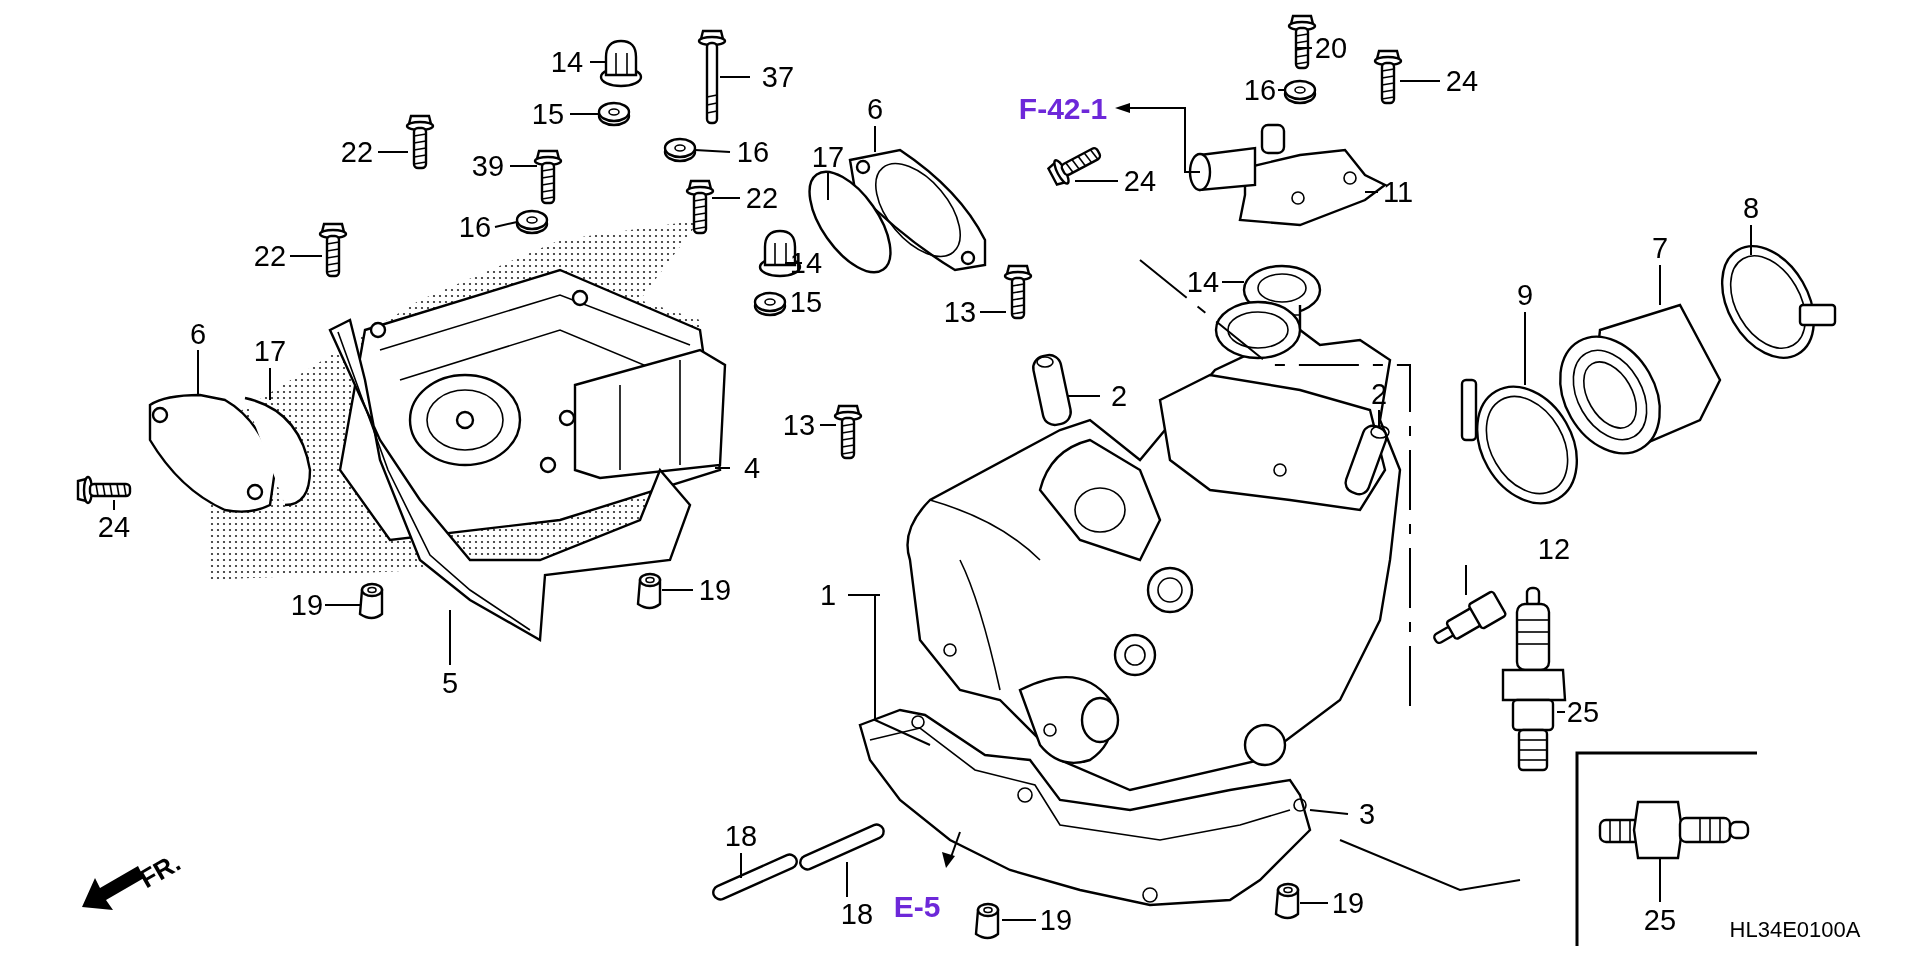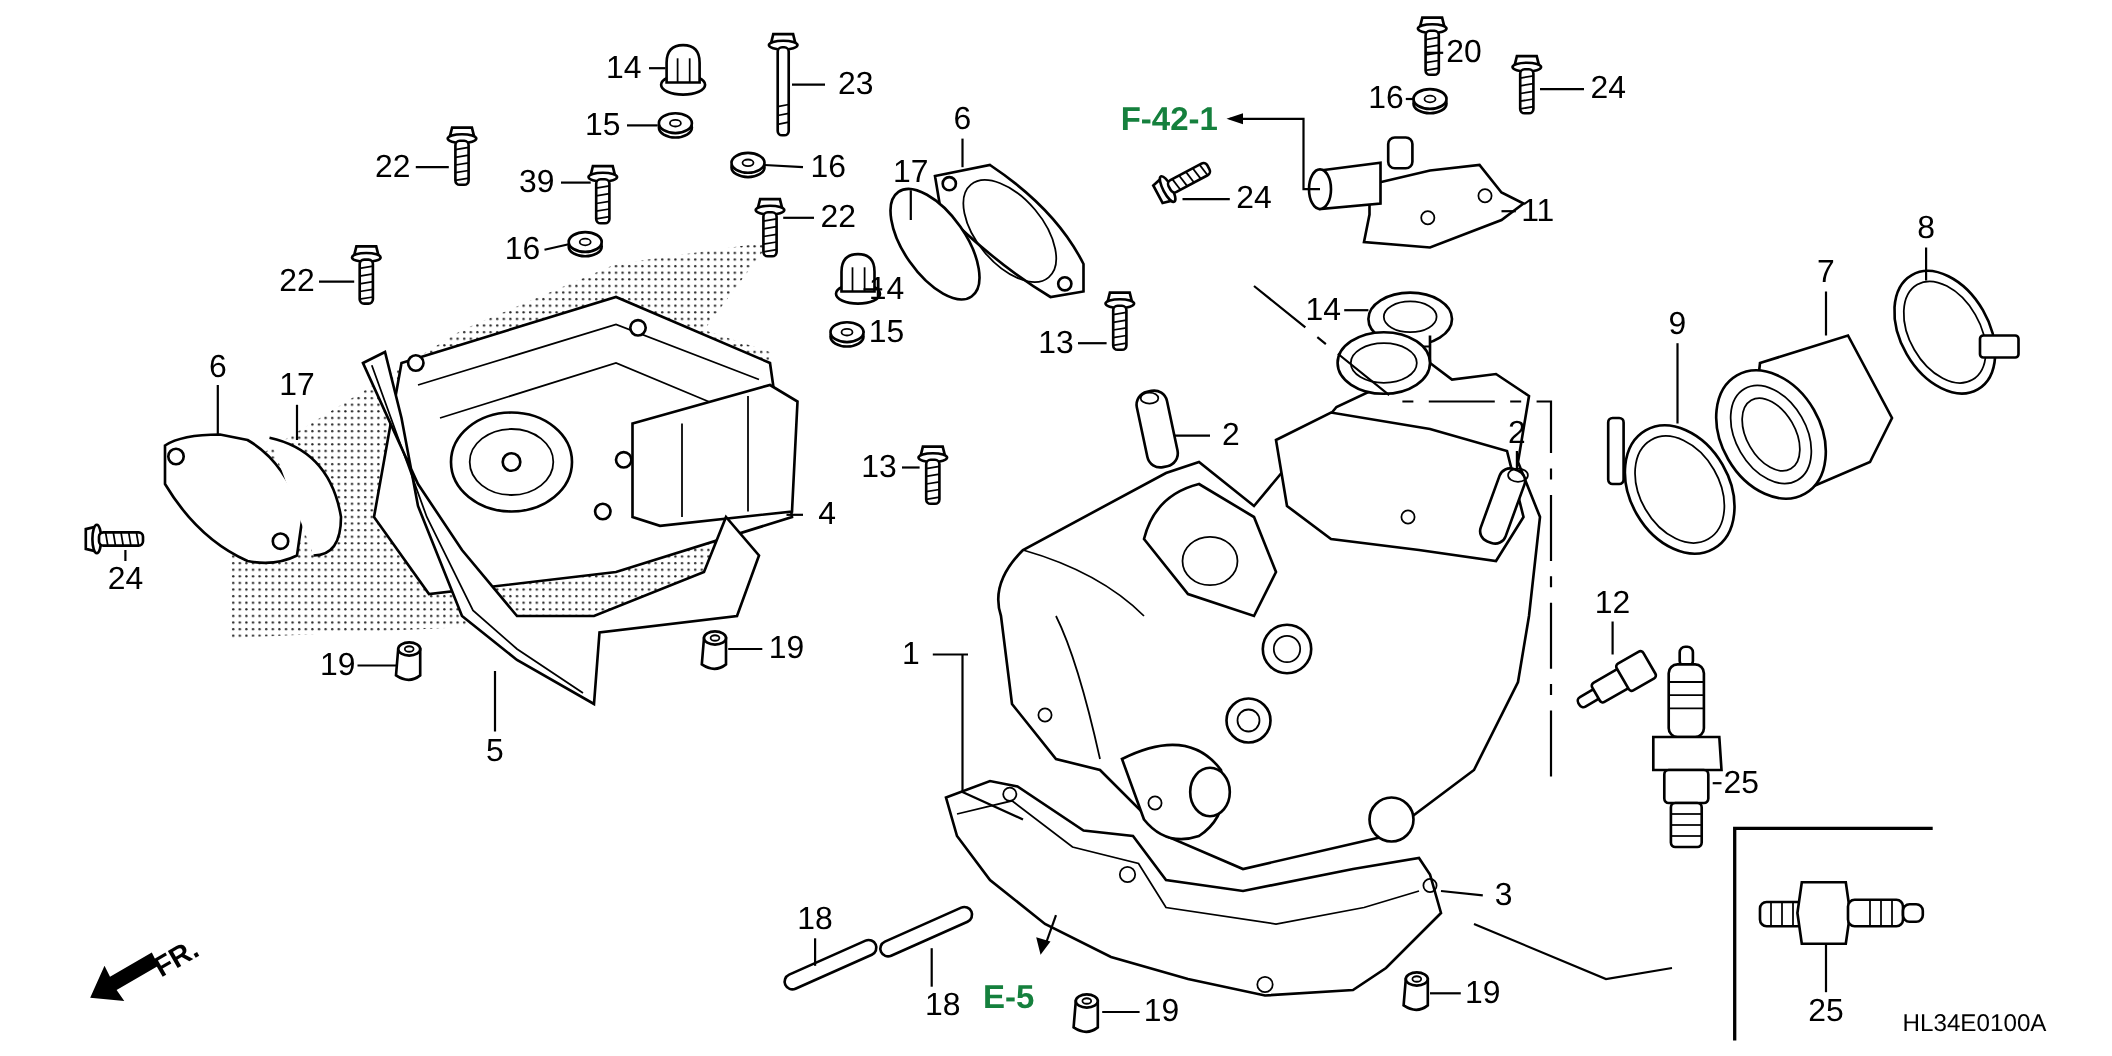--- a/index.html
+++ b/index.html
@@ -1,19 +1,19 @@
 <!DOCTYPE html>
 <html><head>
 <meta charset="utf-8">
 <style>
   html, body { margin: 0; padding: 0; background: #ffffff; }
   body { width: 1920px; height: 960px; overflow: hidden; position: relative; font-family: "Liberation Sans", sans-serif; }
   #diagram { position: absolute; left: 0; top: 0; width: 1920px; height: 960px; }
   .lbl { position: absolute; font-family: "Liberation Sans", sans-serif; font-size: 29px; color: #000; line-height: 1; white-space: nowrap; transform: translate(-50%, -50%); }
-  .ref { position: absolute; font-family: "Liberation Sans", sans-serif; font-weight: bold; font-size: 30px; color: #15803d; line-height: 1; white-space: nowrap; transform: translate(-50%, -50%); }
+  .ref { position: absolute; font-family: "Liberation Sans", sans-serif; font-weight: bold; font-size: 30px; color: #6d28d9; line-height: 1; white-space: nowrap; transform: translate(-50%, -50%); }
   .code { position: absolute; font-family: "Liberation Sans", sans-serif; font-size: 22px; color: #000; line-height: 1; white-space: nowrap; transform: translate(-50%, -50%); }
   .fr { position: absolute; font-family: "Liberation Sans", sans-serif; font-weight: bold; font-size: 26px; color: #000; transform: rotate(-30deg); transform-origin: left center; }
   svg .ln { stroke: #000; stroke-width: 2; fill: none; }
   svg .thin { stroke: #000; stroke-width: 1.6; fill: none; }
   svg .part { stroke: #000; stroke-width: 2.4; fill: #fff; }
   svg .dash { stroke: #000; stroke-width: 2; fill: none; stroke-dasharray: 60 14 10 14; }
 </style>
 </head>
 <body>
 
@@ -331,21 +331,21 @@
   </g>
 
   <path class="dash" d="M1140,260 L1270,365 L1410,365 L1410,720"></path>
   <path class="ln" d="M875,595 L875,720 L930,745"></path>
   <path class="ln" d="M1340,840 L1460,890 L1520,880"></path>
 
   <path d="M82,907 L95,878 L100,888 L138,866 L144,878 L106,900 L113,910 Z" fill="#000"></path>
 </svg>
 
 <div class="lbl" style="left:567px;top:62px">14</div>
-<div class="lbl" style="left:778px;top:77px">23</div>
+<div class="lbl" style="left:778px;top:77px">37</div>
 <div class="lbl" style="left:548px;top:114px">15</div>
 <div class="lbl" style="left:753px;top:152px">16</div>
 <div class="lbl" style="left:357px;top:152px">22</div>
 <div class="lbl" style="left:488px;top:166px">39</div>
 <div class="lbl" style="left:762px;top:198px">22</div>
 <div class="lbl" style="left:475px;top:227px">16</div>
 <div class="lbl" style="left:806px;top:263px">14</div>
 <div class="lbl" style="left:806px;top:302px">15</div>
 <div class="lbl" style="left:270px;top:256px">22</div>
 <div class="lbl" style="left:198px;top:334px">6</div>
@@ -364,21 +364,21 @@
 <div class="lbl" style="left:1398px;top:192px">11</div>
 <div class="lbl" style="left:1203px;top:282px">14</div>
 <div class="lbl" style="left:960px;top:312px">13</div>
 <div class="lbl" style="left:799px;top:425px">13</div>
 <div class="lbl" style="left:1119px;top:396px">2</div>
 <div class="lbl" style="left:1379px;top:394px">2</div>
 <div class="lbl" style="left:1660px;top:248px">7</div>
 <div class="lbl" style="left:1751px;top:208px">8</div>
 <div class="lbl" style="left:1525px;top:295px">9</div>
 <div class="lbl" style="left:828px;top:595px">1</div>
-<div class="lbl" style="left:1466px;top:549px">12</div>
+<div class="lbl" style="left:1554px;top:549px">12</div>
 <div class="lbl" style="left:1583px;top:712px">25</div>
 <div class="lbl" style="left:1367px;top:814px">3</div>
 <div class="lbl" style="left:741px;top:836px">18</div>
 <div class="lbl" style="left:857px;top:914px">18</div>
 <div class="lbl" style="left:1056px;top:920px">19</div>
 <div class="lbl" style="left:1348px;top:903px">19</div>
 <div class="lbl" style="left:1660px;top:920px">25</div>
 
 <div class="ref" style="left:1063px;top:109px">F-42-1</div>
 <div class="ref" style="left:917px;top:907px">E-5</div>

